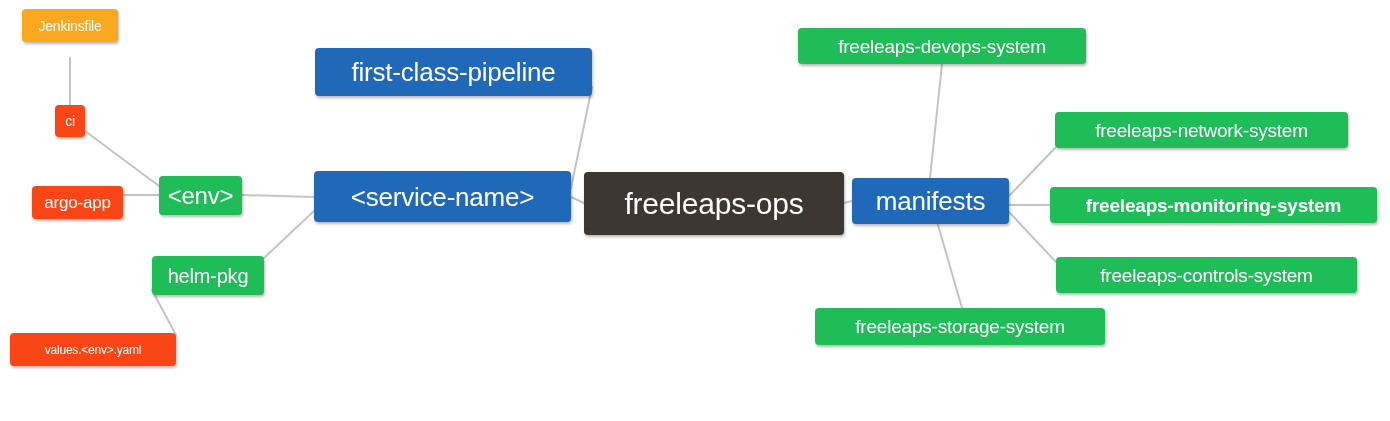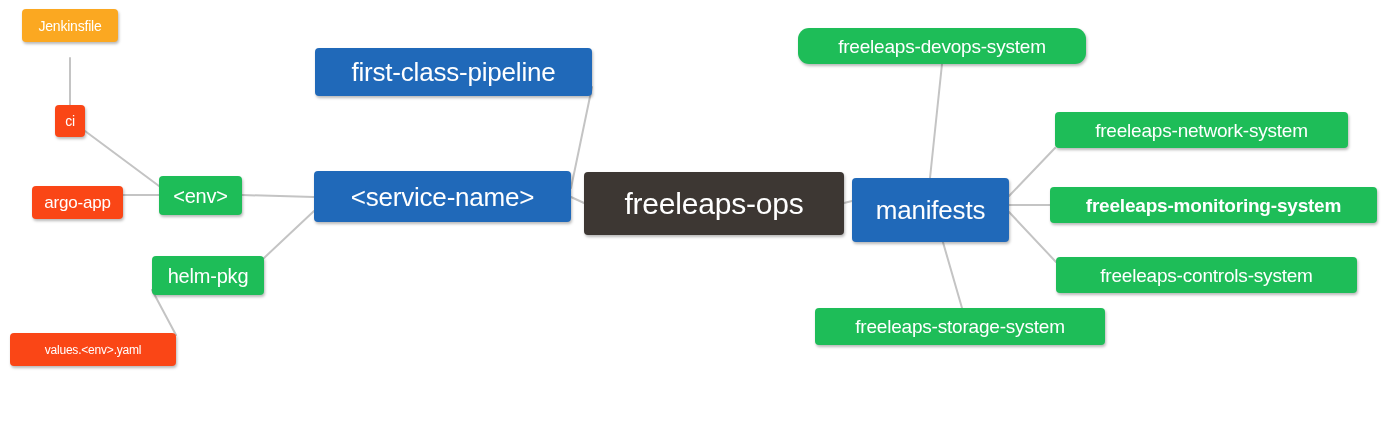--- a/index.html
+++ b/index.html
@@ -64,25 +64,25 @@
       <path d="M152 290L176 335" fill="none" stroke="#c4c4c4" stroke-width="2" stroke-linecap="round"></path>
       <path d="M930 178L942 64" fill="none" stroke="#c4c4c4" stroke-width="2" stroke-linecap="round"></path>
       <path d="M1009 196L1055 148" fill="none" stroke="#c4c4c4" stroke-width="2" stroke-linecap="round"></path>
       <path d="M1009 205L1050 205" fill="none" stroke="#c4c4c4" stroke-width="2" stroke-linecap="round"></path>
       <path d="M1009 212L1056 262" fill="none" stroke="#c4c4c4" stroke-width="2" stroke-linecap="round"></path>
       <path d="M938 225L962 308" fill="none" stroke="#c4c4c4" stroke-width="2" stroke-linecap="round"></path>
     </svg>
 <div class="node n-root" style="left: 584px; top: 172px; width: 260px; height: 63px; font-size: 30px;">freeleaps-ops</div>
     <div class="node n-blue" style="left: 314px; top: 171px; width: 257px; height: 51px; font-size: 26px;">&lt;service-name&gt;</div>
     <div class="node n-blue" style="left: 315px; top: 39px; width: 277px; height: 48px; font-size: 26px; margin-top: 9px;">first-class-pipeline</div>
-    <div class="node n-blue" style="left: 852px; top: 178px; width: 157px; height: 64px; font-size: 26px;">manifests</div>
-    <div class="node n-green" style="left: 159px; top: 176px; width: 83px; height: 39px; font-size: 20px;">&lt;env&gt;</div>
+    <div class="node n-blue" style="left: 852px; top: 178px; width: 157px; height: 46px; font-size: 26px;">manifests</div>
+    <div class="node n-green" style="left: 159px; top: 176px; width: 83px; height: 39px; font-size: 24px;">&lt;env&gt;</div>
     <div class="node n-green" style="left: 152px; top: 256px; width: 112px; height: 39px; font-size: 20px; text-align: center;">helm-pkg</div>
     <div class="node n-orange" style="left: 22px; top: 9px; width: 96px; height: 33px; font-size: 14px;">Jenkinsfile</div>
     <div class="node n-red" style="left: 55px; top: 105px; width: 30px; height: 32px; font-size: 14px;">ci</div>
     <div class="node n-red" style="left: 32px; top: 186px; width: 91px; height: 33px; font-size: 17px;">argo-app</div>
     <div class="node n-red" style="left: 10px; top: 333px; width: 166px; height: 33px; font-size: 12px;">values.&lt;env&gt;.yaml</div>
-    <div class="node n-green" style="left: 798px; top: 28px; width: 288px; height: 36px; font-size: 19px; border-radius: 11px;">freeleaps-devops-system</div>
+    <div class="node n-green" style="left: 798px; top: 28px; width: 288px; height: 36px; font-size: 19px;">freeleaps-devops-system</div>
     <div class="node n-green" style="left: 1055px; top: 112px; width: 293px; height: 36px; font-size: 19px;">freeleaps-network-system</div>
     <div class="node n-green" style="left: 1050px; top: 187px; width: 327px; height: 36px; font-size: 19px; font-weight: bold;">freeleaps-monitoring-system</div>
     <div class="node n-green" style="left: 1056px; top: 257px; width: 301px; height: 36px; font-size: 19px;">freeleaps-controls-system</div>
     <div class="node n-green" style="left: 815px; top: 308px; width: 290px; height: 37px; font-size: 19px;">freeleaps-storage-system</div>
   </div>
 
 </body></html>

